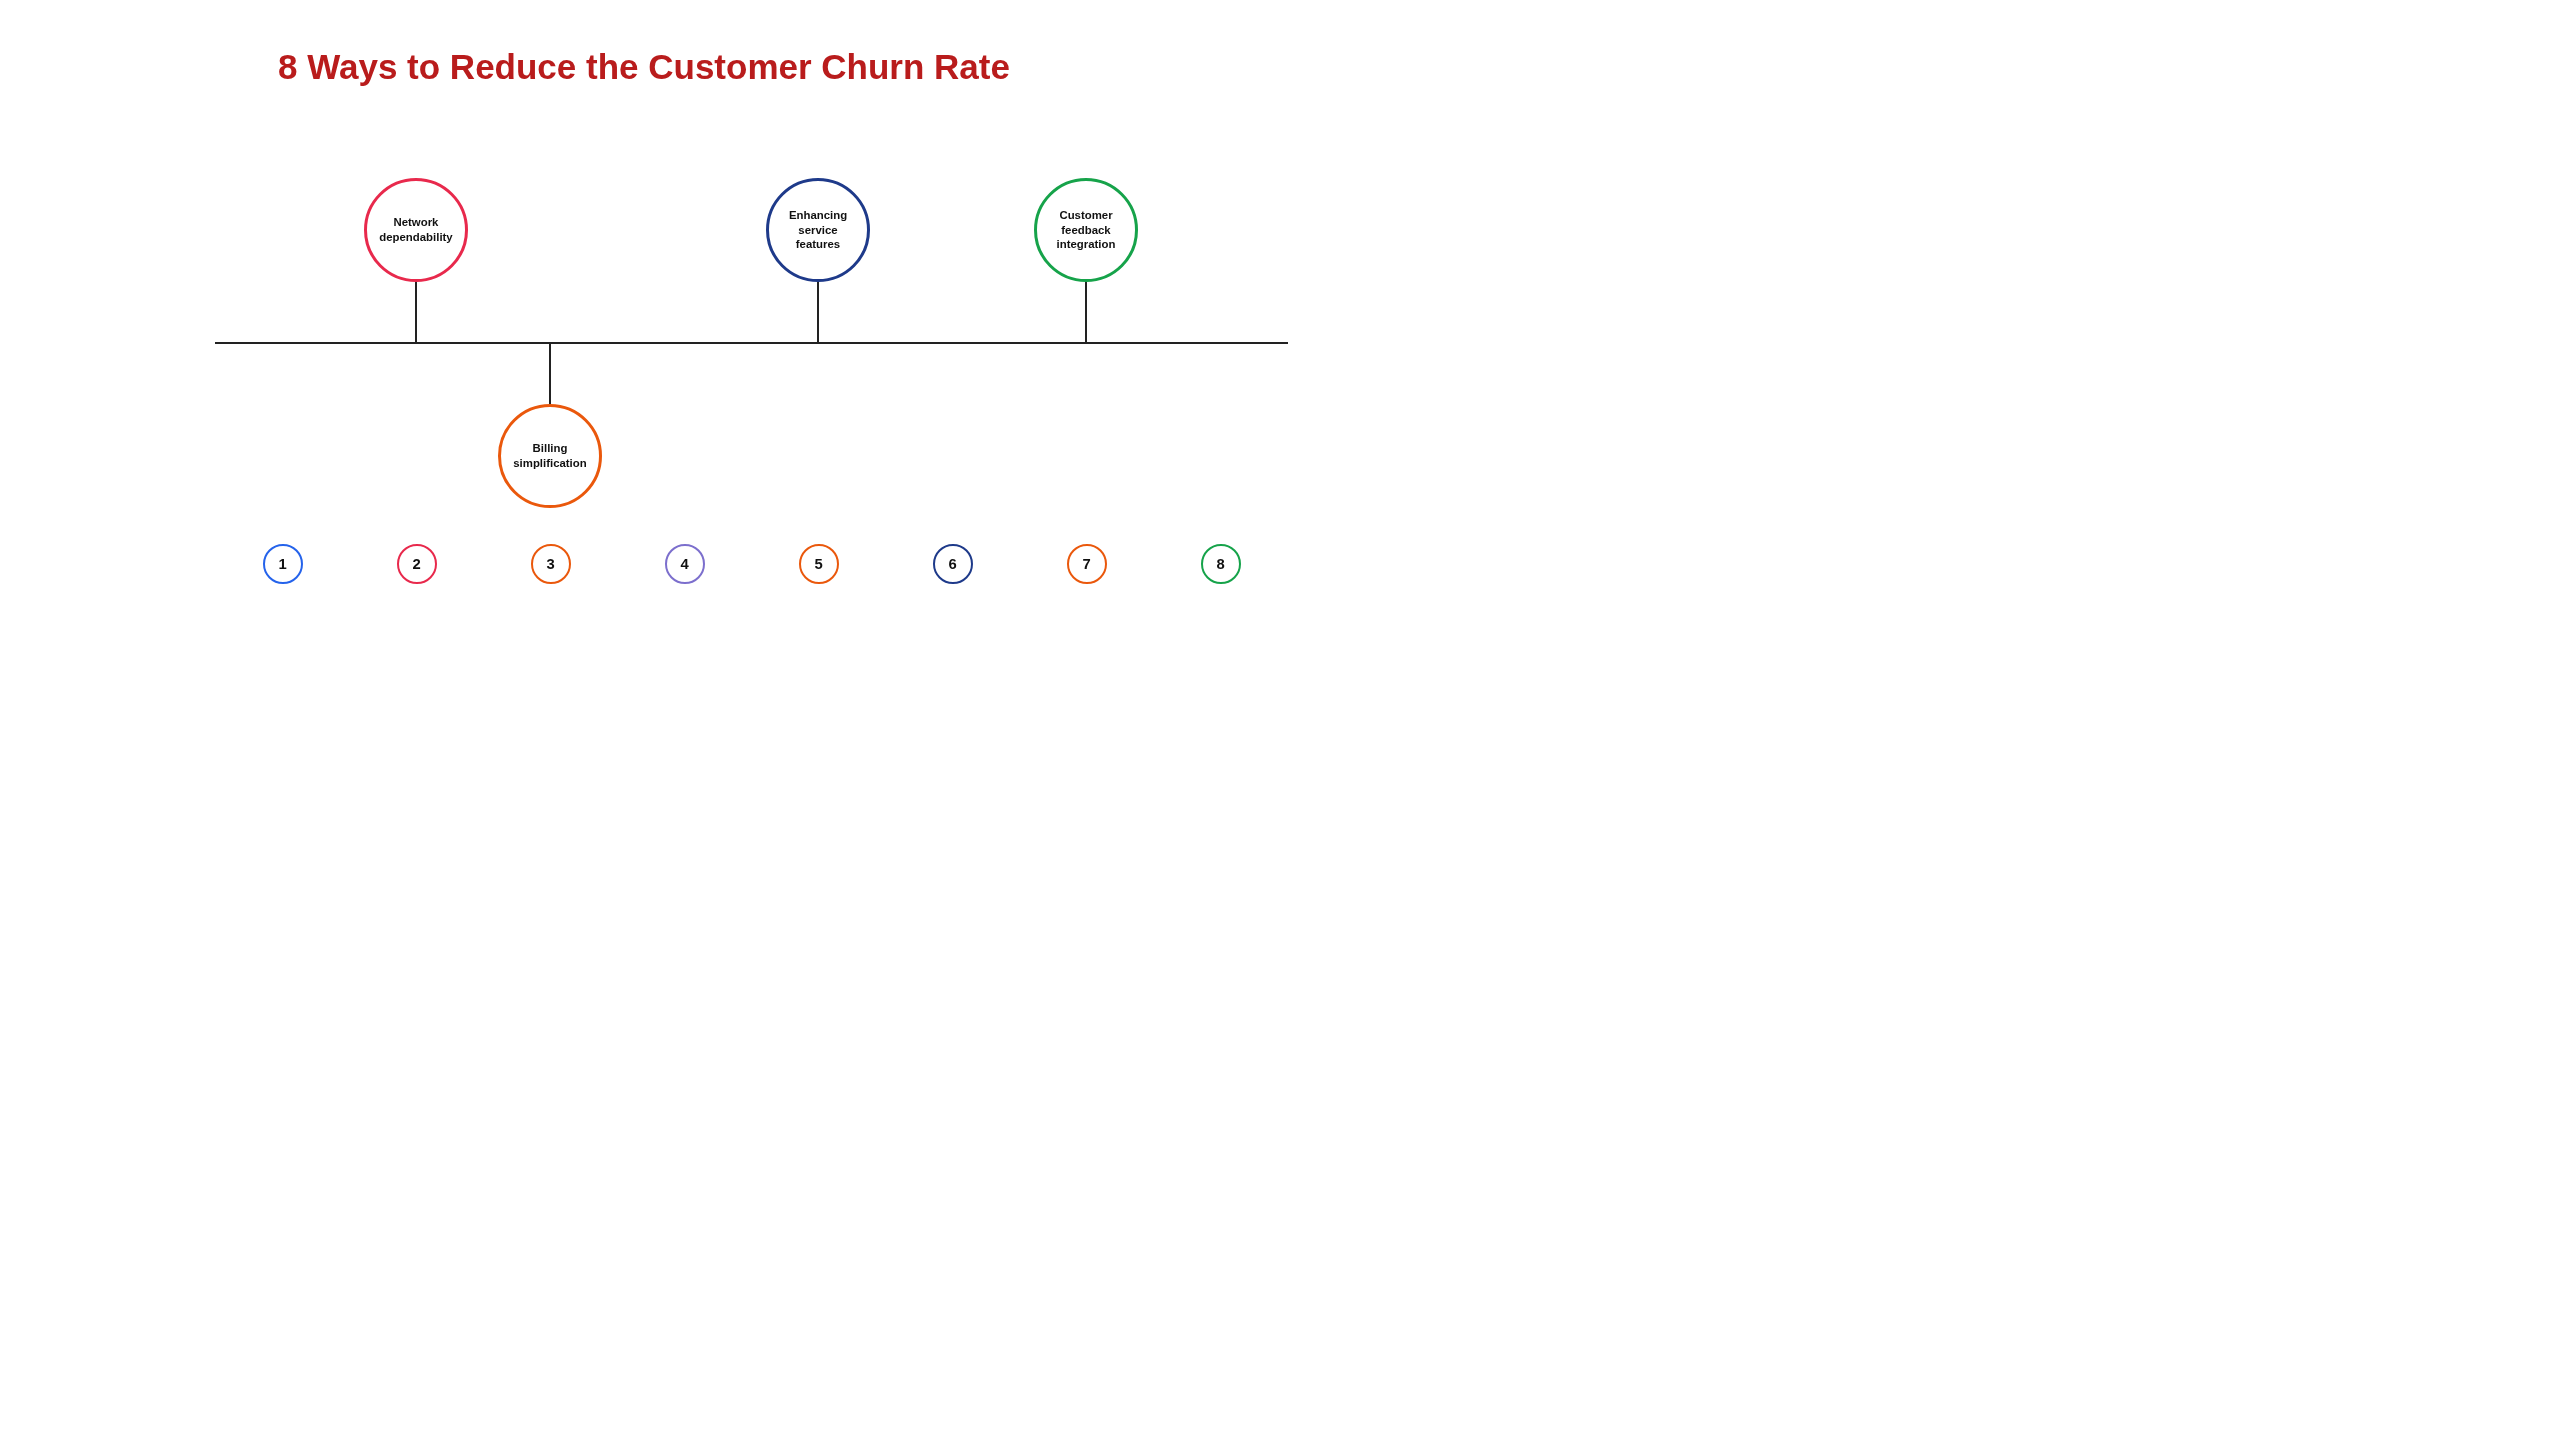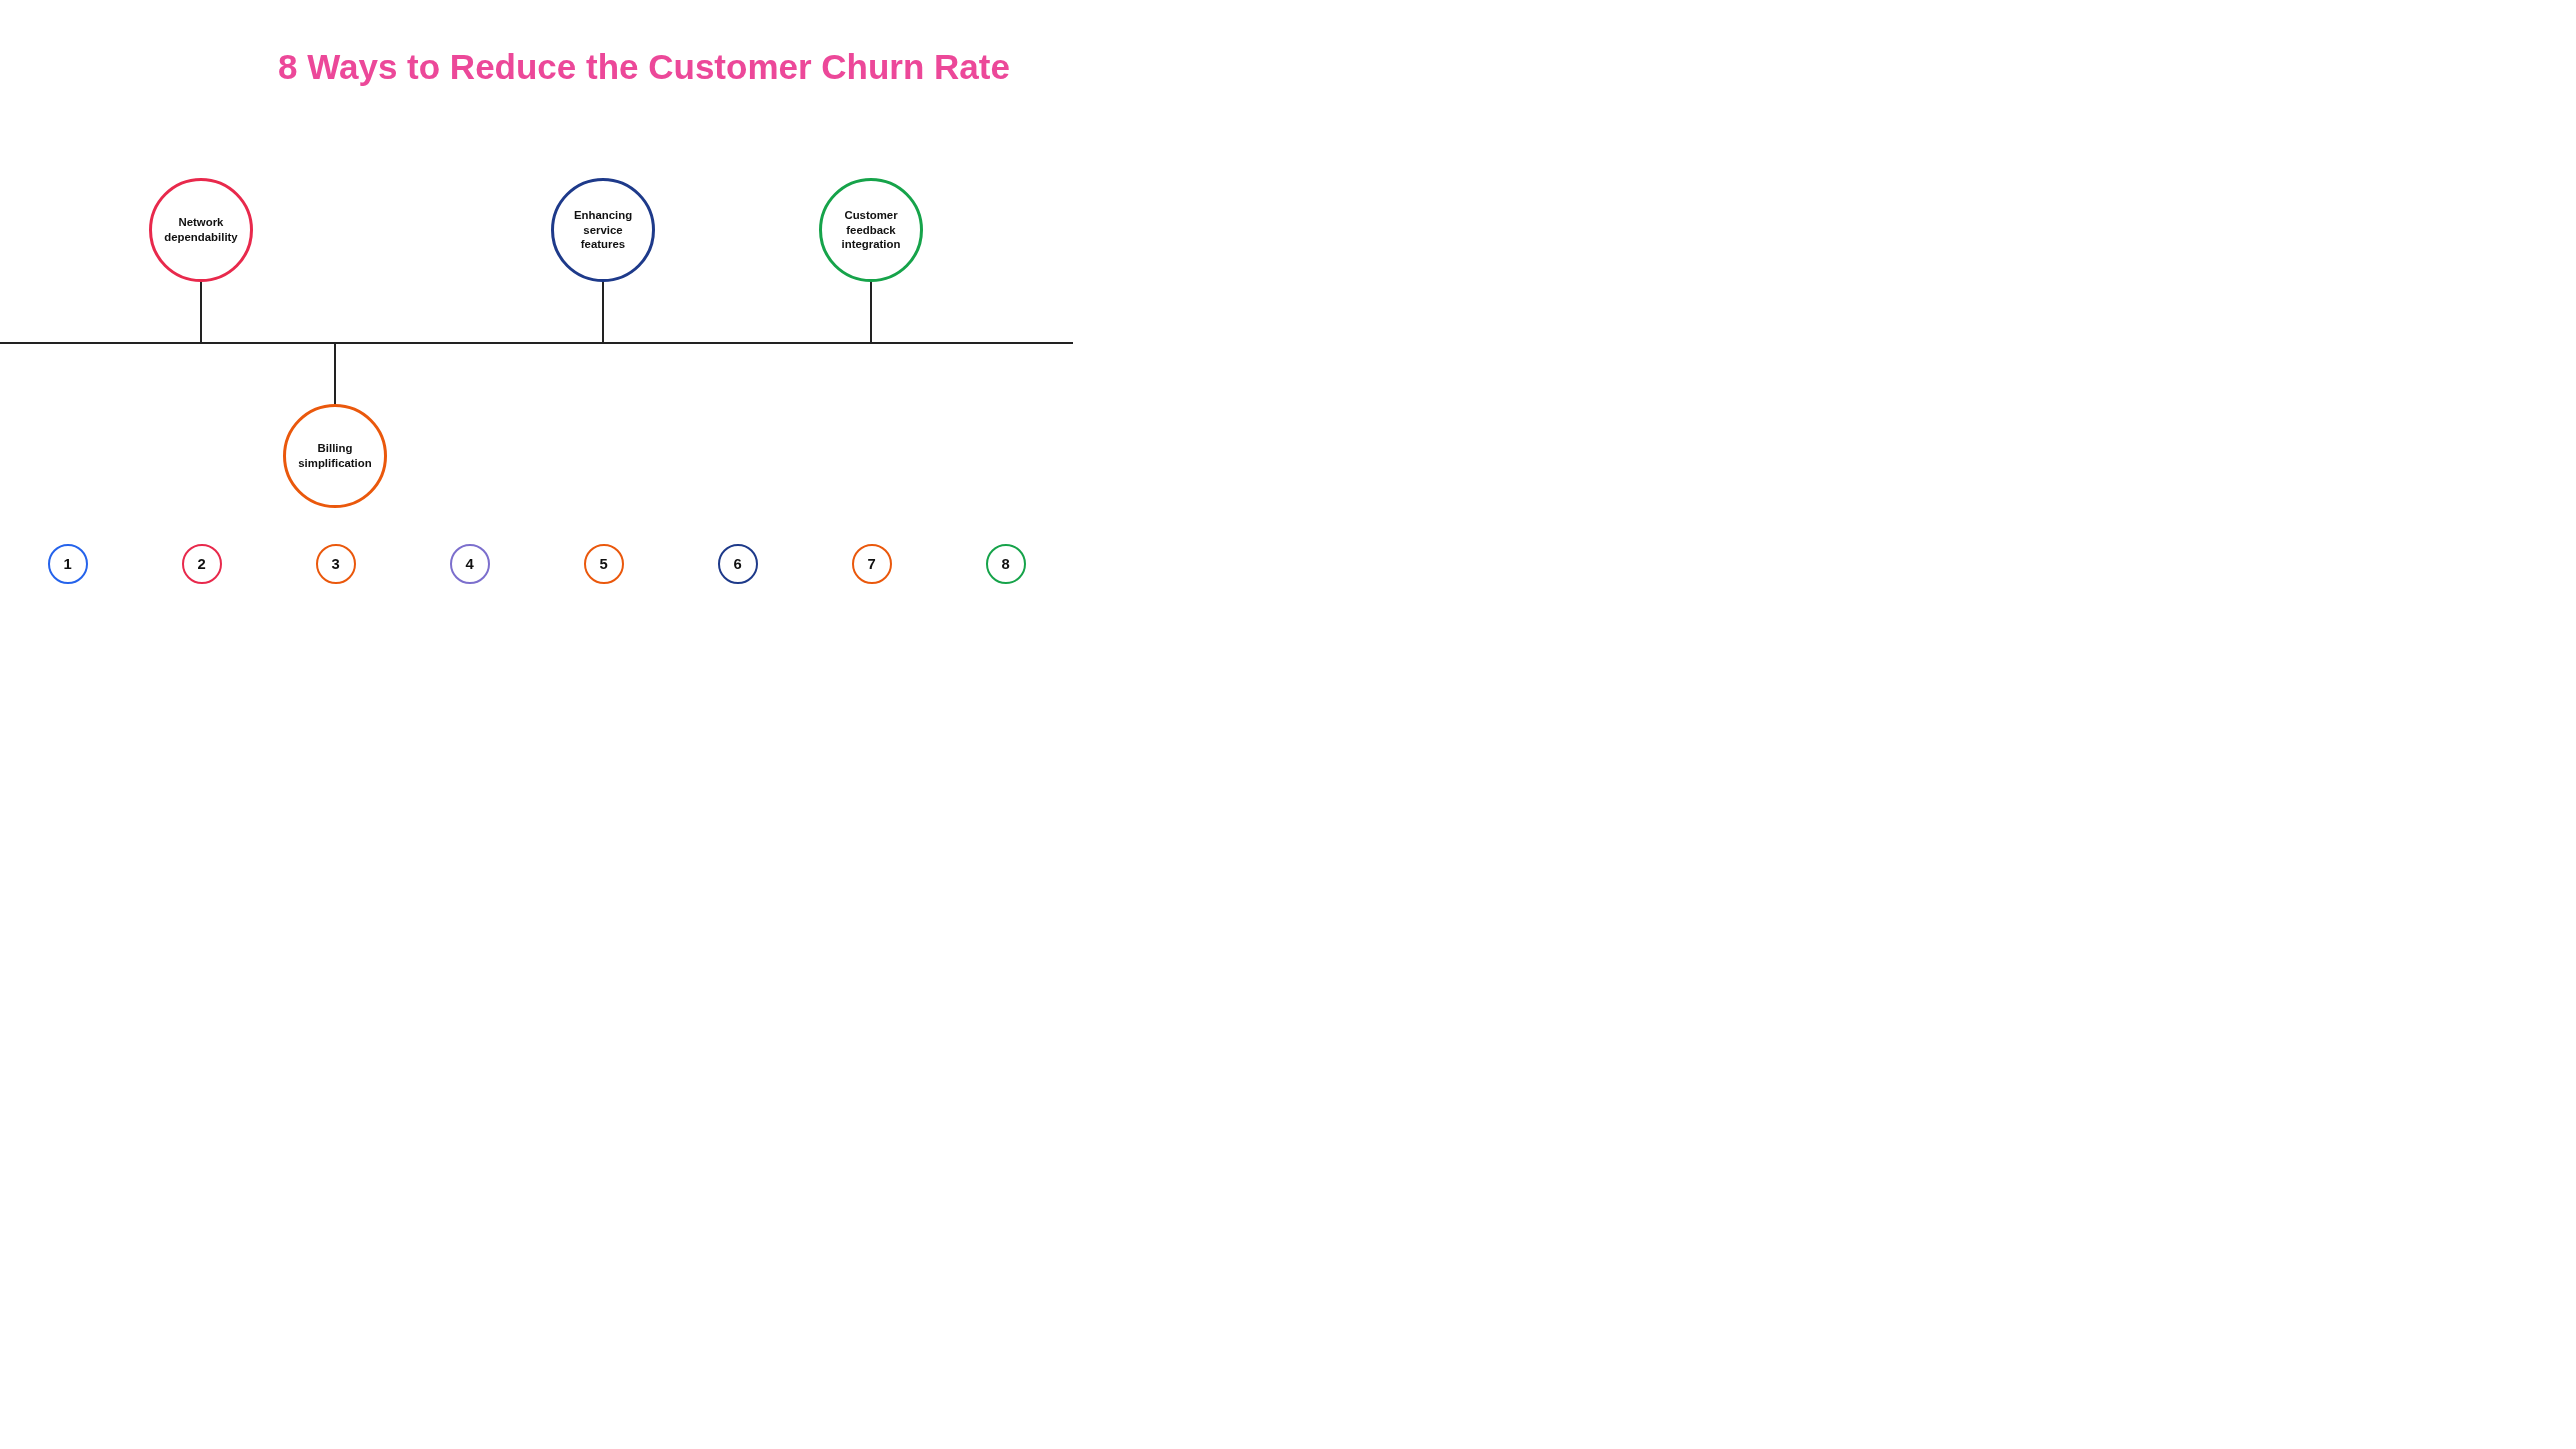--- a/index.html
+++ b/index.html
@@ -11,30 +11,30 @@
       overflow: hidden;
       display: flex;
       flex-direction: column;
       align-items: center;
       justify-content: flex-start;
     }
 
     .title {
       font-size: 35px;
       font-weight: 900;
-      color: #ec4899;
+      color: #b91c1c;
       text-align: center;
       margin-top: 47px;
       margin-bottom: 40px;
     }
 
     .chart-area {
       display: flex;
       flex-direction: column;
-      align-items: flex-start;
+      align-items: flex-end;
       width: 100%;
       flex: 1;
     }
 
     .circle-bubble {
       border-radius: 50%;
       display: flex;
       align-items: center;
       justify-content: center;
       text-align: center;

